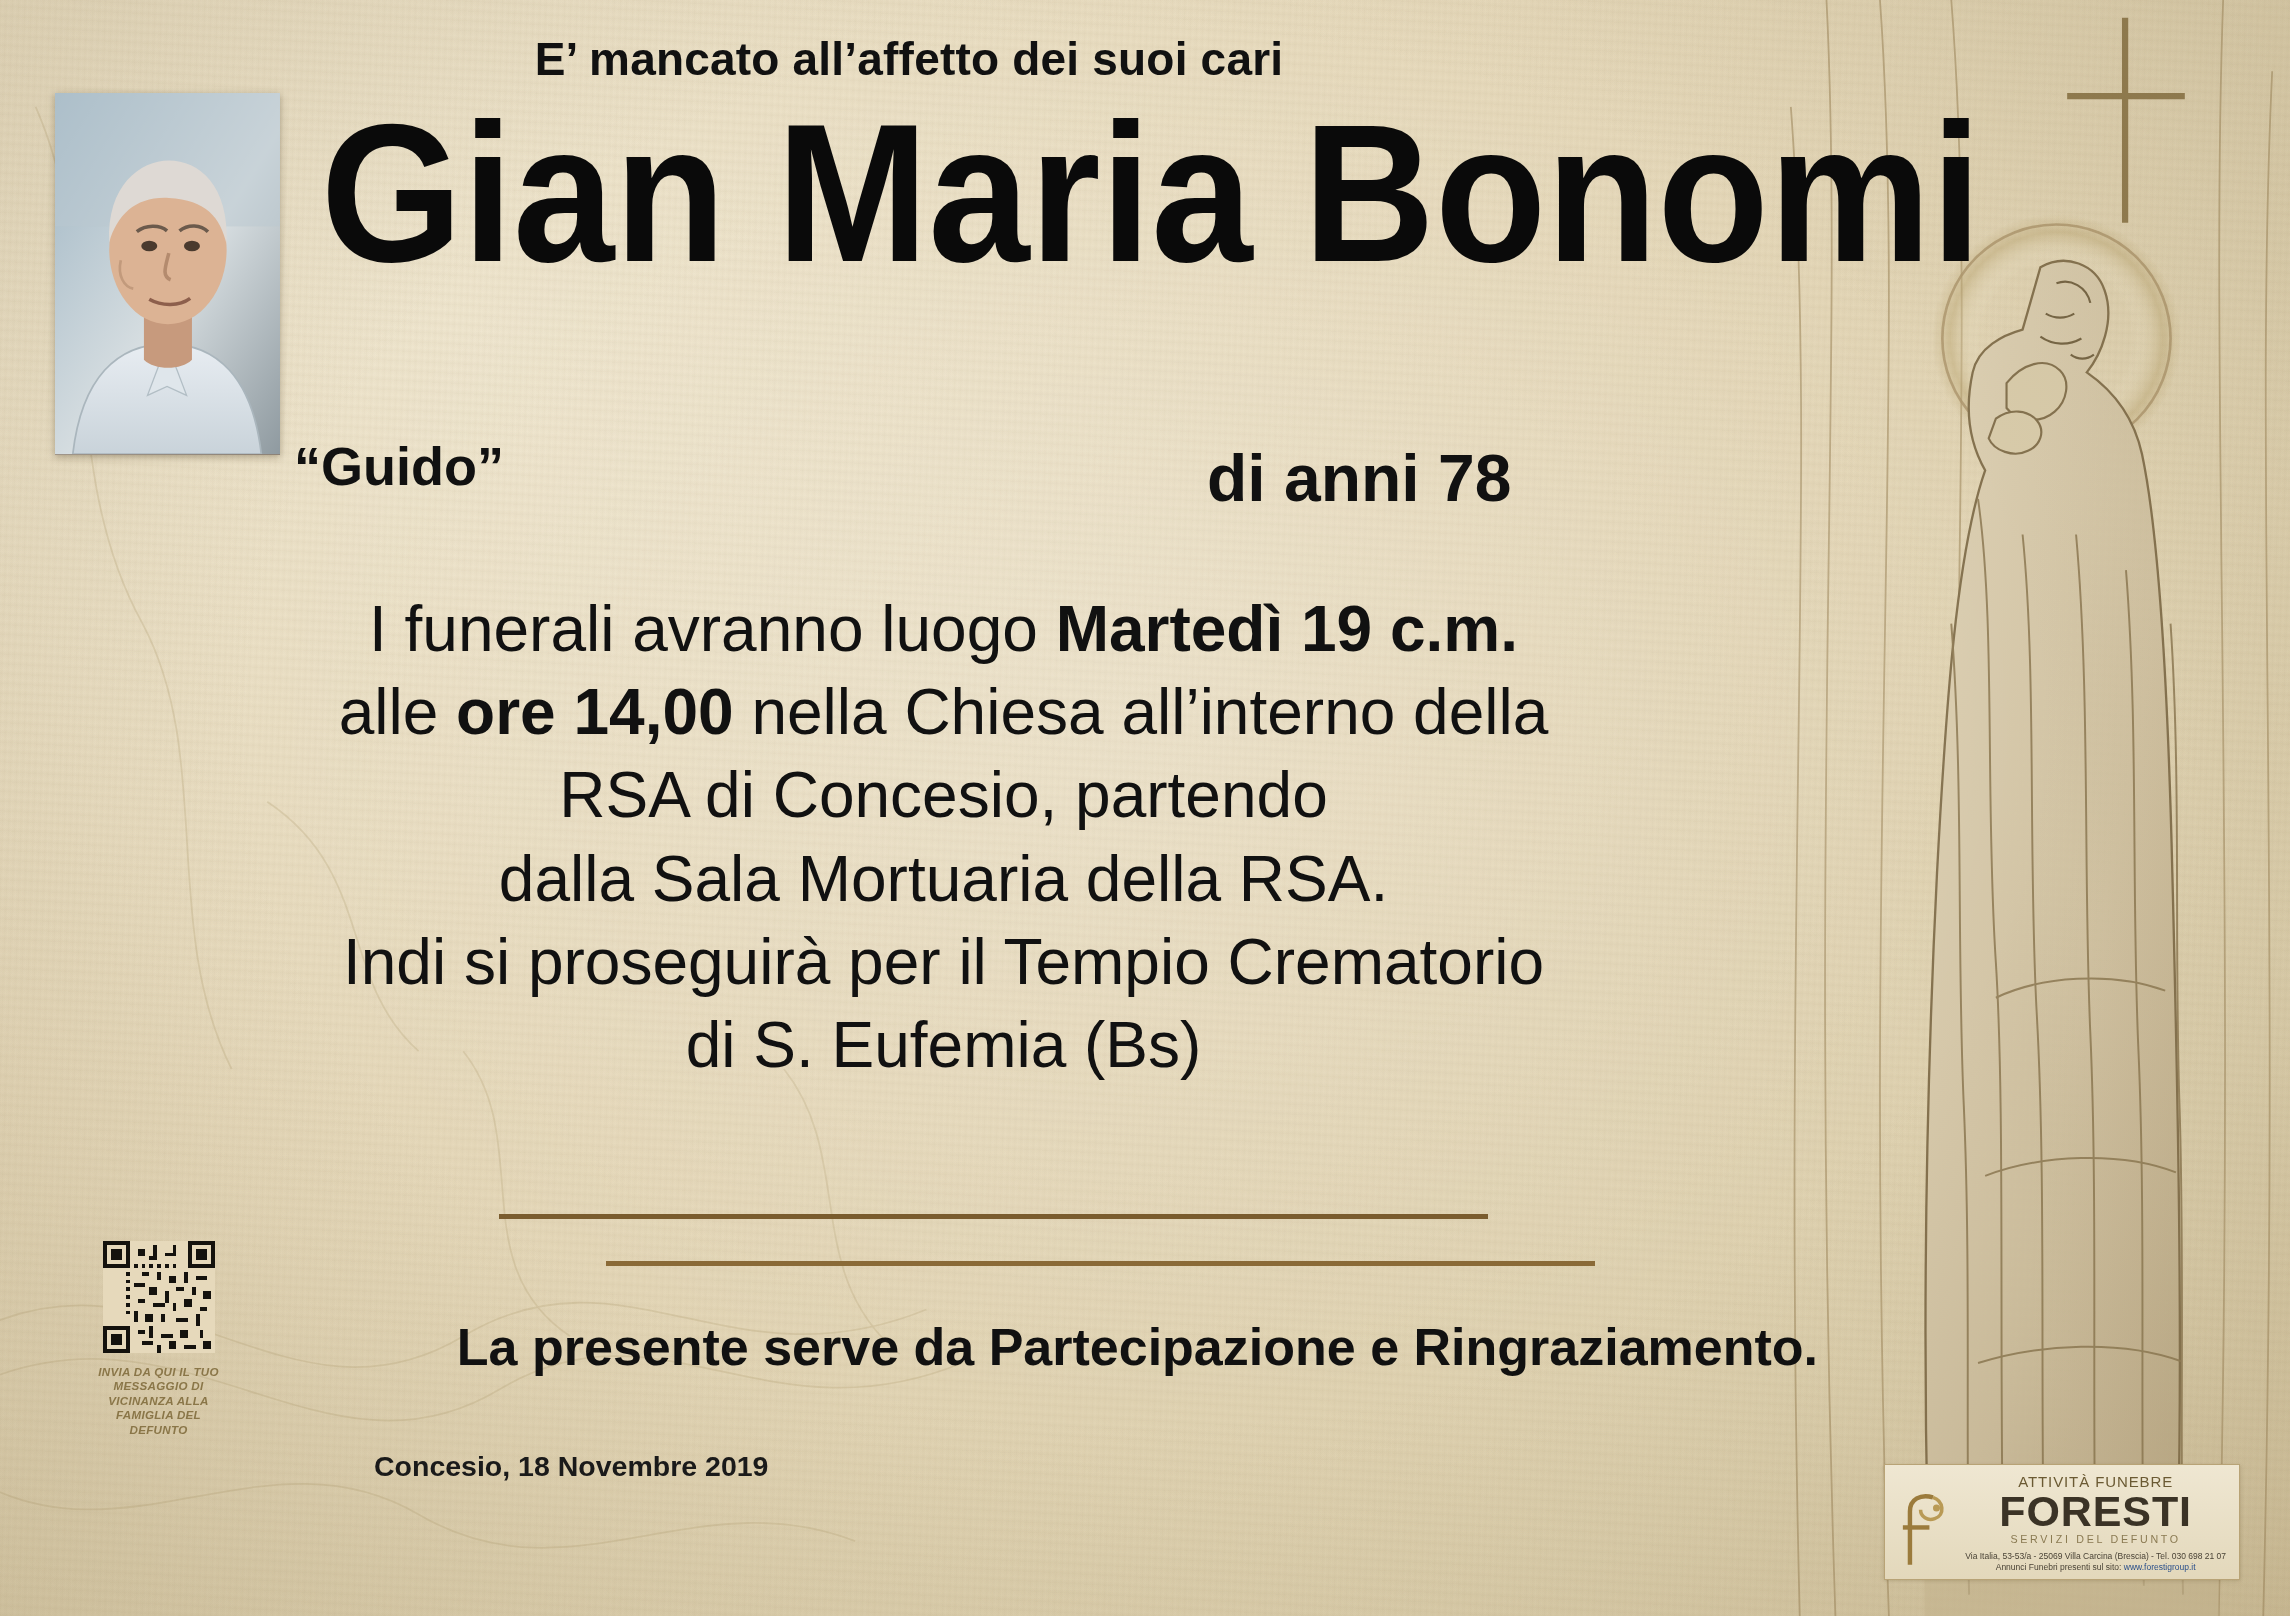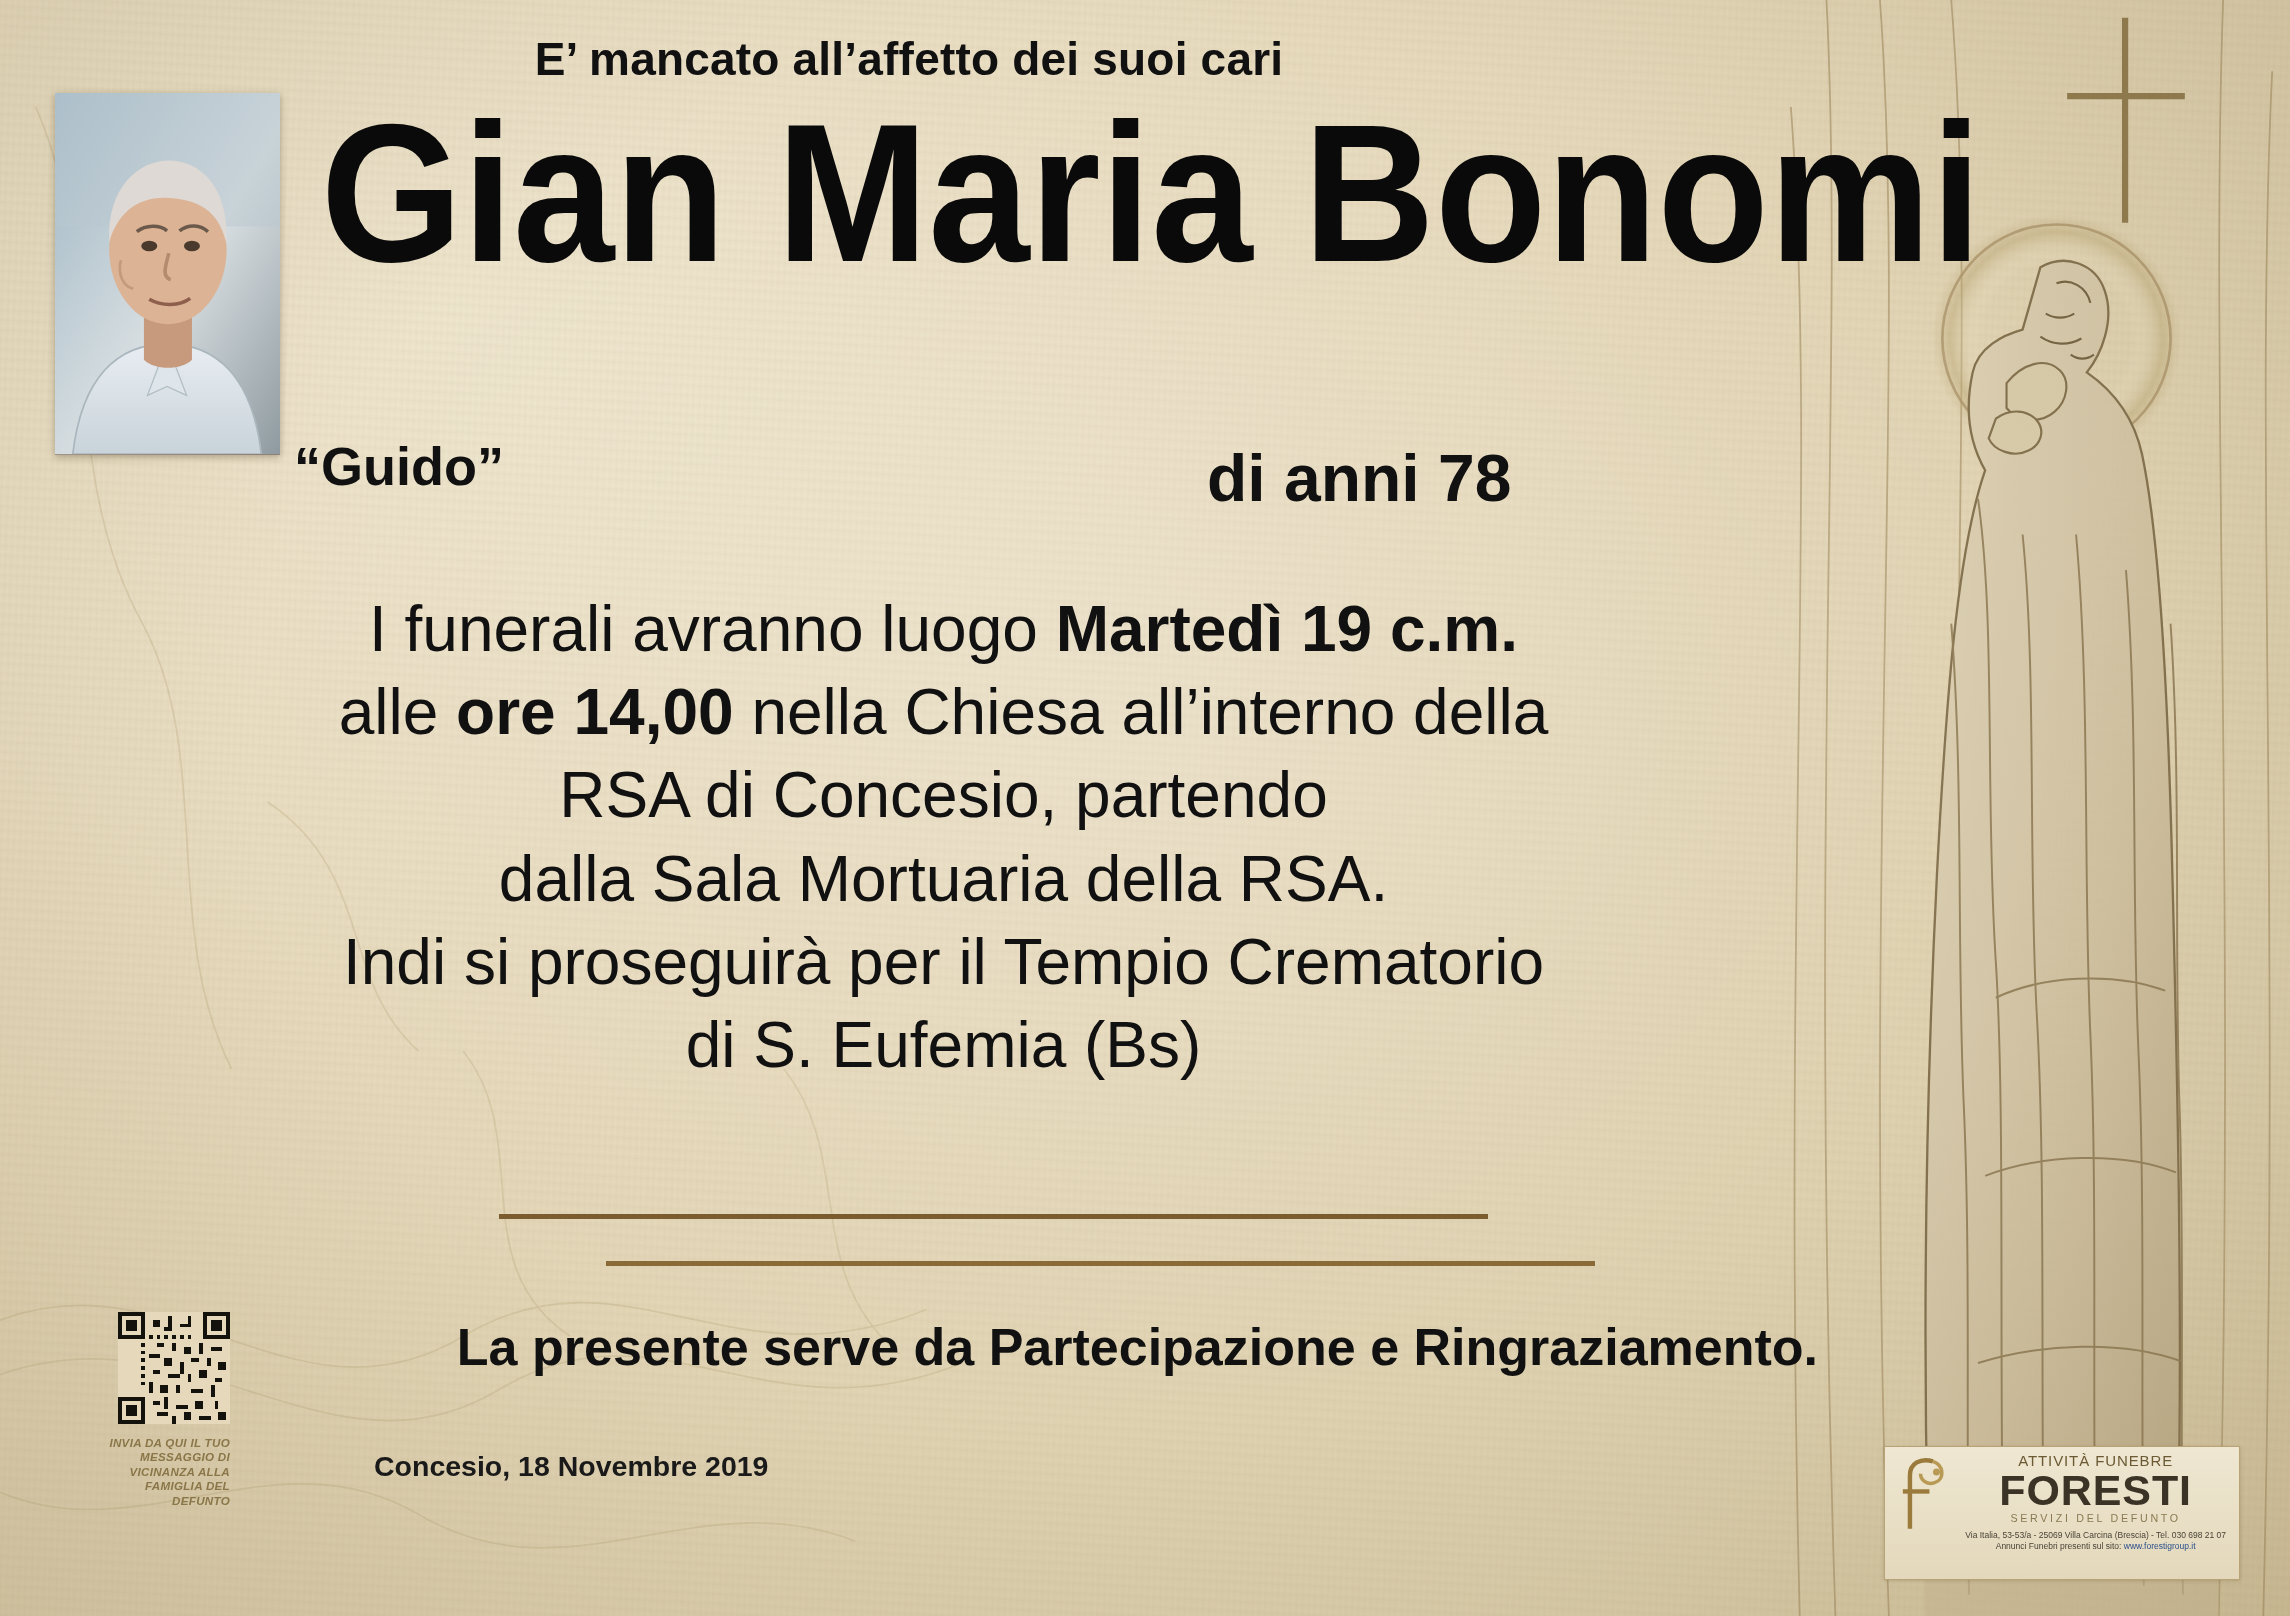--- a/index.html
+++ b/index.html
@@ -146,23 +146,23 @@
     width: 1069px;
     font-size: 28.5px;
     font-weight: bold;
     color: #1a1a1a;
   }
 
   
   .qr-block {
     position: absolute;
     left: 87px;
-    top: 1312px;
+    top: 1241px;
     width: 143px;
-    text-align: right;
+    text-align: center;
   }
   .qr-code {
     width: 112px;
     height: 112px;
     margin: 0 auto;
   }
   .qr-caption {
     margin-top: 9px;
     font-size: 11.6px;
     font-weight: bold;
@@ -171,26 +171,26 @@
     color: #8a7648;
     letter-spacing: 0.3px;
   }
 
   
   .logo-box {
     position: absolute;
     right: 50px;
     bottom: 36px;
     width: 356px;
-    height: 134px;
+    height: 116px;
     background: linear-gradient(180deg, #efe7d2 0%, #e3d8bb 100%);
     border: 1.8px solid #b8a376;
     box-shadow: 0 0.9px 3.6px rgba(80,60,20,0.25);
     display: flex;
-    align-items: flex-start;
+    align-items: flex-end;
     padding: 5.3px 9px;
     box-sizing: border-box;
   }
   .logo-mark {
     width: 62px;
     height: 86px;
     flex: 0 0 62px;
     position: relative;
   }
   .logo-text {

